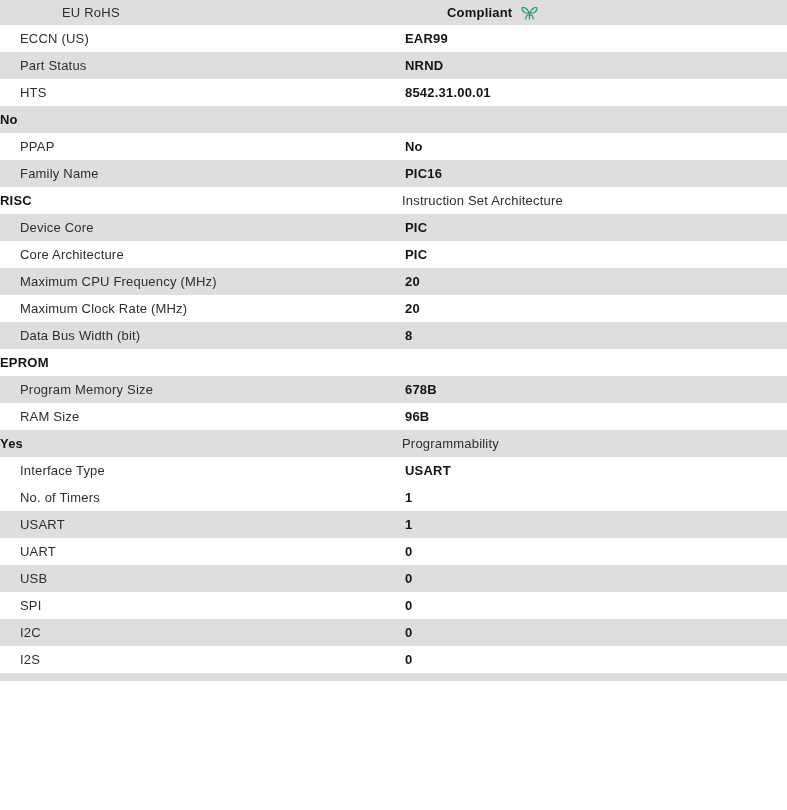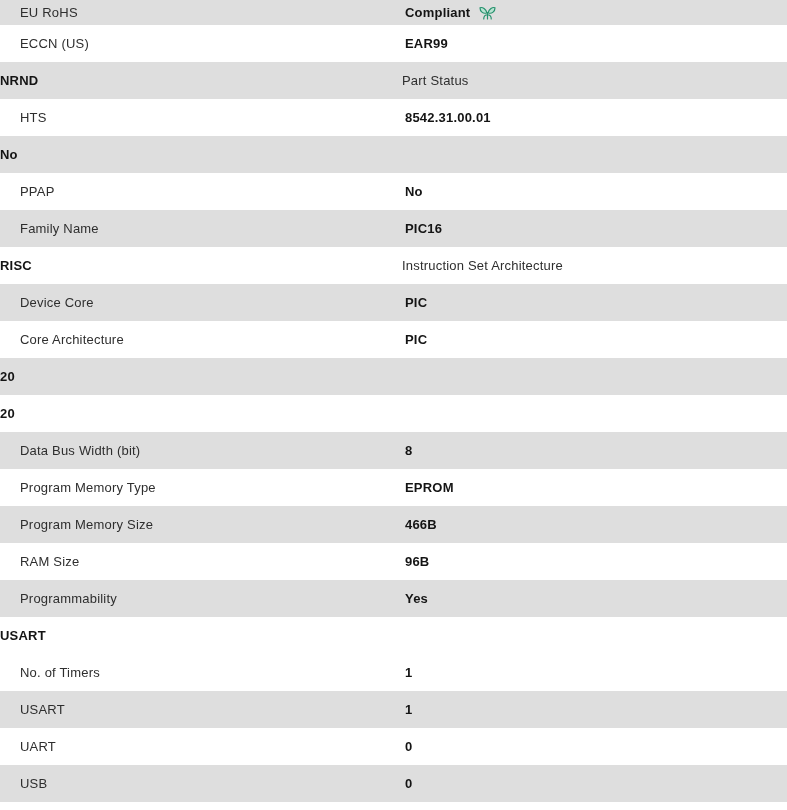--- a/index.html
+++ b/index.html
@@ -11,25 +11,25 @@
     --leaf_fill:#b9e3d2;
   }
   *{box-sizing:border-box;}
   html,body{margin:0;padding:0;}
   body{
     width:787px;height:810px;overflow:hidden;background:var(--row_plain);
     font-family:"Liberation Sans", sans-serif;
   }
   .spec-table{width:787px;height:810px;overflow:hidden;}
   .row{
-    display:flex;align-items:center;height:37px;width:100%;
+    display:flex;align-items:center;height:27px;width:100%;
     background:var(--row_plain);
   }
   .row.alt{background:var(--row_alt);}
-  .row.first{height:25px;}
+  .row.first{height:25px;padding-left:42px;}
   .row.partial{height:8px;}
   .cell.label{
     width:405px;padding-left:20px;
     font-size:13px;color:var(--label_text);letter-spacing:.2px;
     white-space:nowrap;overflow:hidden;
   }
   .cell.value{
     flex:1;display:flex;align-items:flex-end;gap:9px;
     font-size:13px;font-weight:700;color:var(--value_text);letter-spacing:.2px;
     white-space:nowrap;overflow:hidden;
@@ -54,25 +54,25 @@
     </div>
   </div>
     <div class="row plain">
     <div class="cell label">ECCN (US)</div>
     <div class="cell value">
       <span class="value-text">EAR99</span>
 
     </div>
   </div>
     <div class="row alt">
+    <div class="cell label">Part Status</div>
     <div class="cell value">
       <span class="value-text">NRND</span>
 
     </div>
-    <div class="cell label">Part Status</div>
   </div>
     <div class="row plain">
     <div class="cell label">HTS</div>
     <div class="cell value">
       <span class="value-text">8542.31.00.01</span>
 
     </div>
   </div>
     <div class="row alt">
     <div class="cell value">
@@ -109,67 +109,69 @@
     </div>
   </div>
     <div class="row plain">
     <div class="cell label">Core Architecture</div>
     <div class="cell value">
       <span class="value-text">PIC</span>
 
     </div>
   </div>
     <div class="row alt">
+    <div class="cell label">Maximum CPU Frequency (MHz)</div>
     <div class="cell value">
       <span class="value-text">20</span>
 
     </div>
   </div>
     <div class="row plain">
+    <div class="cell label">Maximum Clock Rate (MHz)</div>
     <div class="cell value">
       <span class="value-text">20</span>
 
     </div>
   </div>
     <div class="row alt">
     <div class="cell label">Data Bus Width (bit)</div>
     <div class="cell value">
       <span class="value-text">8</span>
 
     </div>
   </div>
     <div class="row plain">
-    <div class="cell label">Program Memory Type</div>
     <div class="cell value">
       <span class="value-text">EPROM</span>
 
     </div>
   </div>
     <div class="row alt">
     <div class="cell label">Program Memory Size</div>
     <div class="cell value">
-      <span class="value-text">466B</span>
+      <span class="value-text">678B</span>
 
     </div>
   </div>
     <div class="row plain">
     <div class="cell label">RAM Size</div>
     <div class="cell value">
       <span class="value-text">96B</span>
 
     </div>
   </div>
     <div class="row alt">
+    <div class="cell value">
+      <span class="value-text">Yes</span>
+
+    </div>
     <div class="cell label">Programmability</div>
-    <div class="cell value">
-      <span class="value-text">Yes</span>
-
-    </div>
-  </div>
-    <div class="row plain">
+  </div>
+    <div class="row plain">
+    <div class="cell label">Interface Type</div>
     <div class="cell value">
       <span class="value-text">USART</span>
 
     </div>
   </div>
     <div class="row plain">
     <div class="cell label">No. of Timers</div>
     <div class="cell value">
       <span class="value-text">1</span>
 

